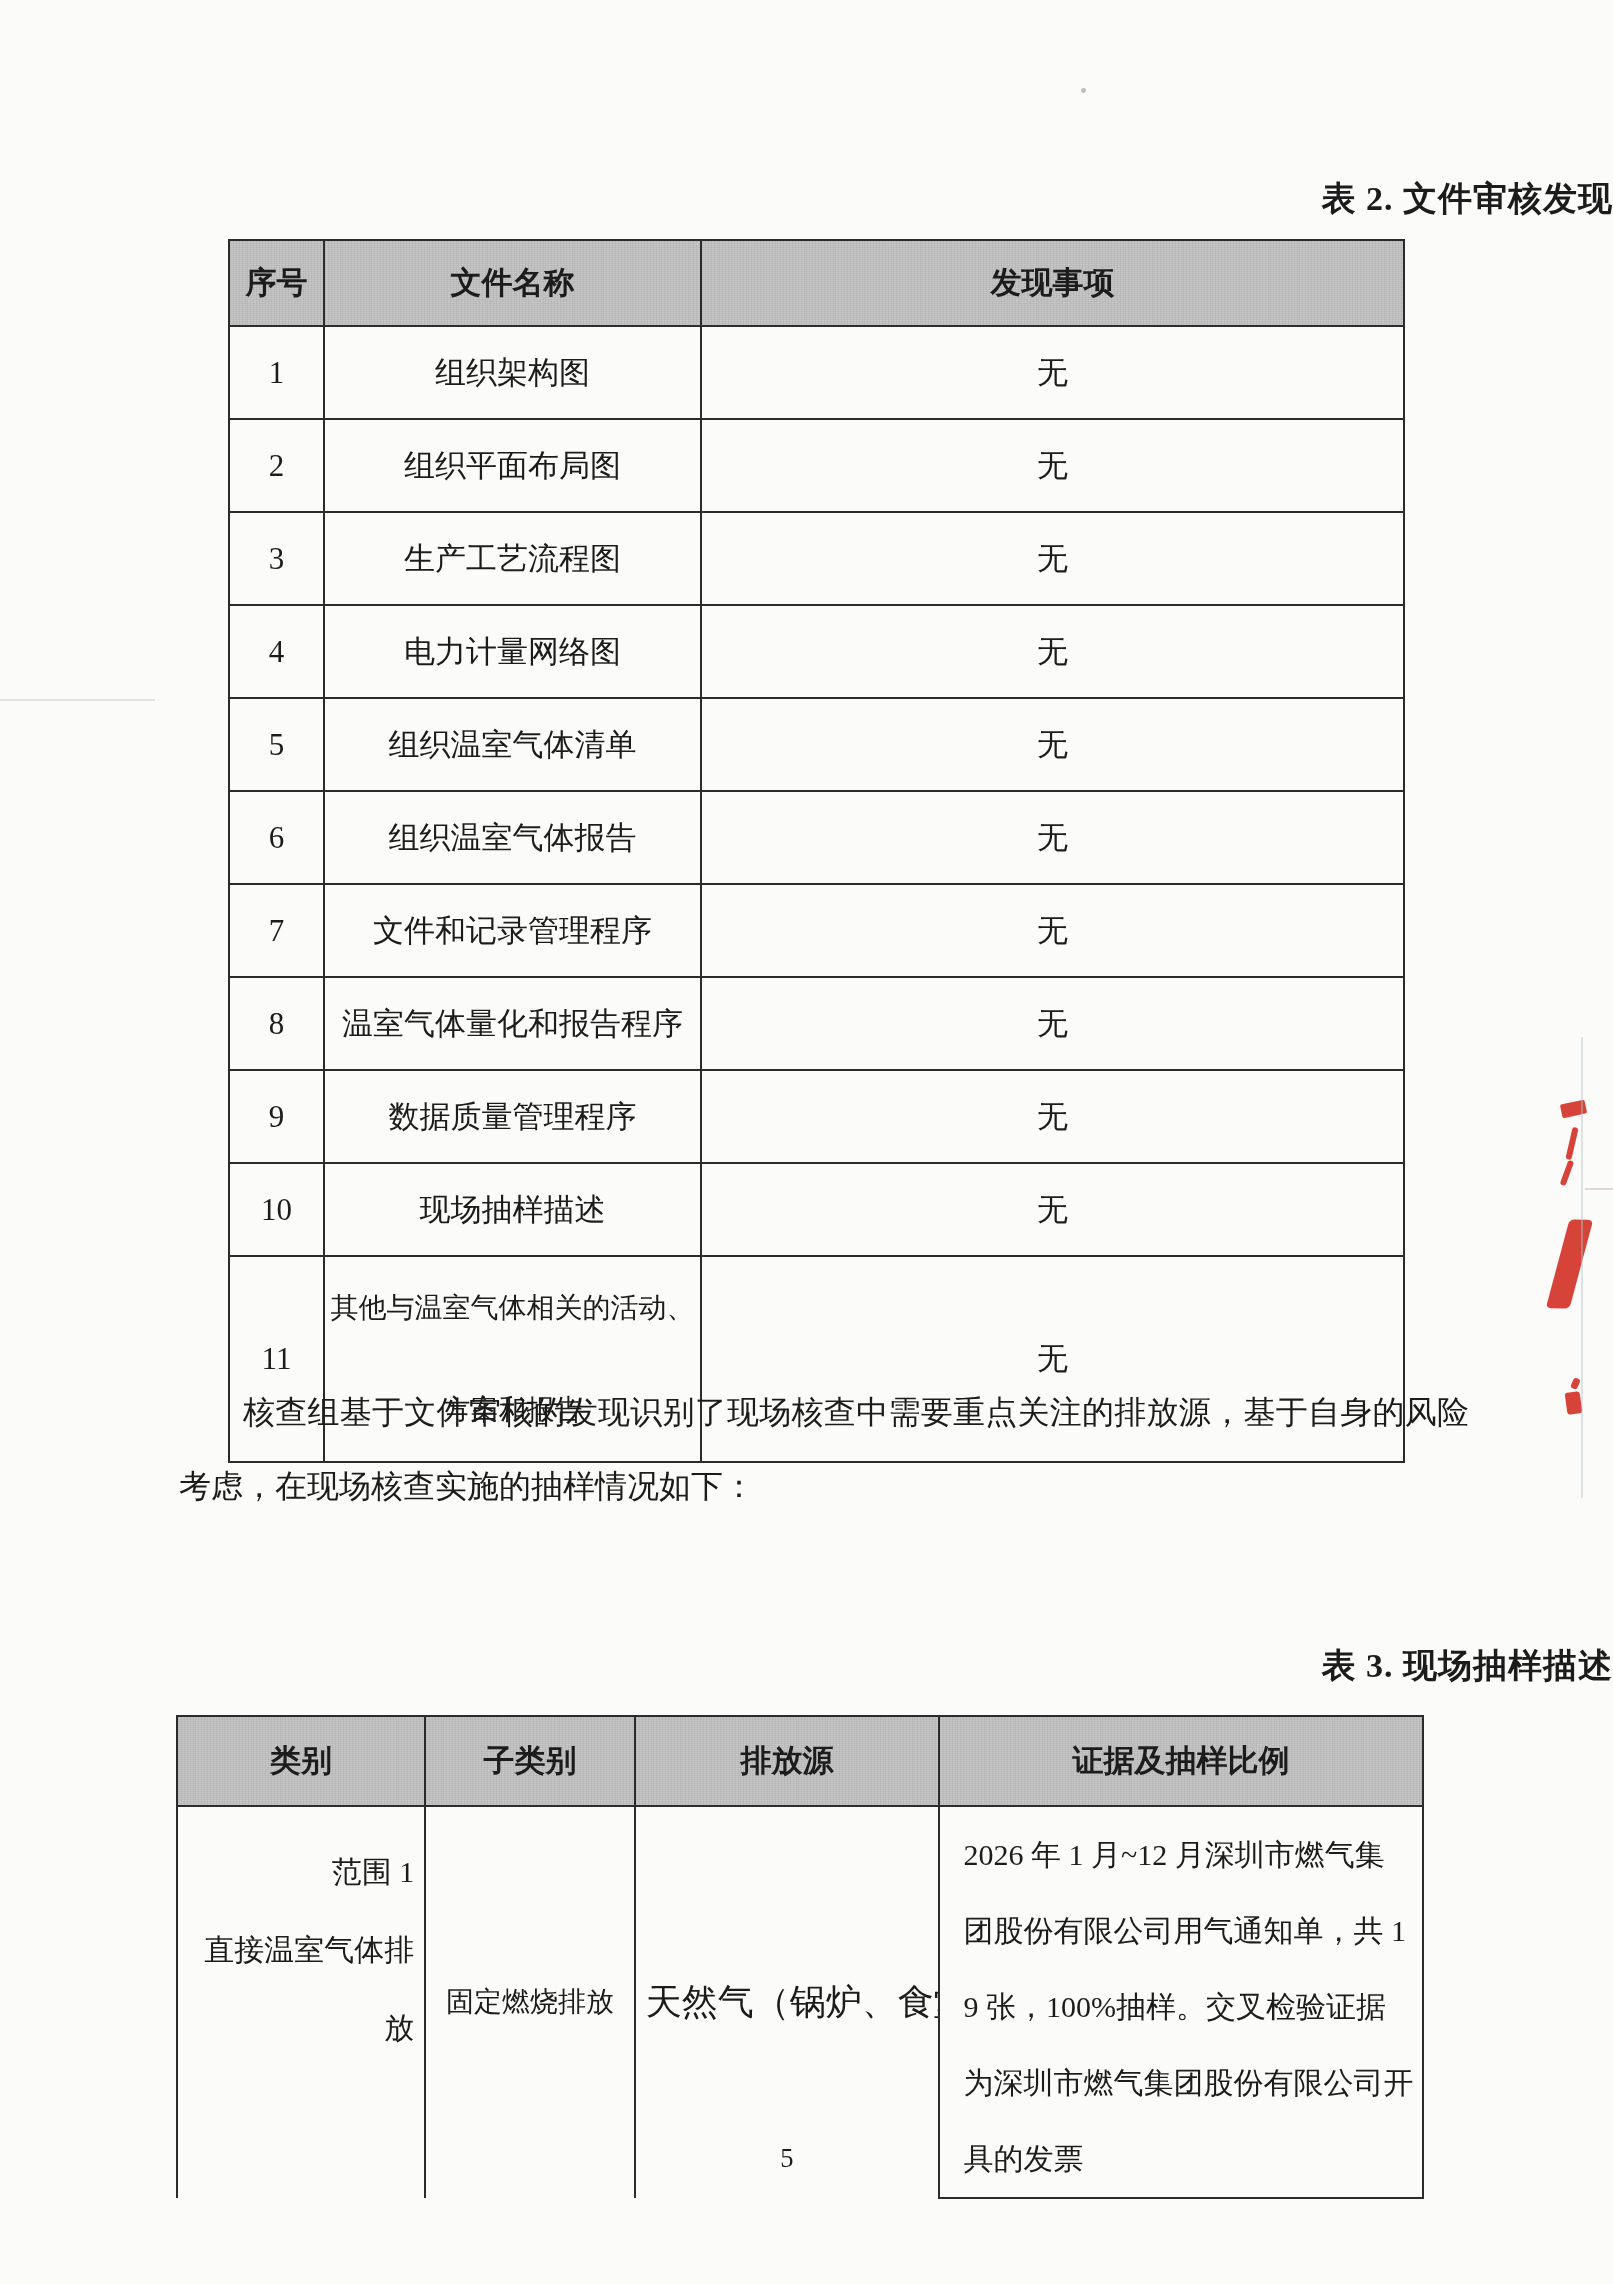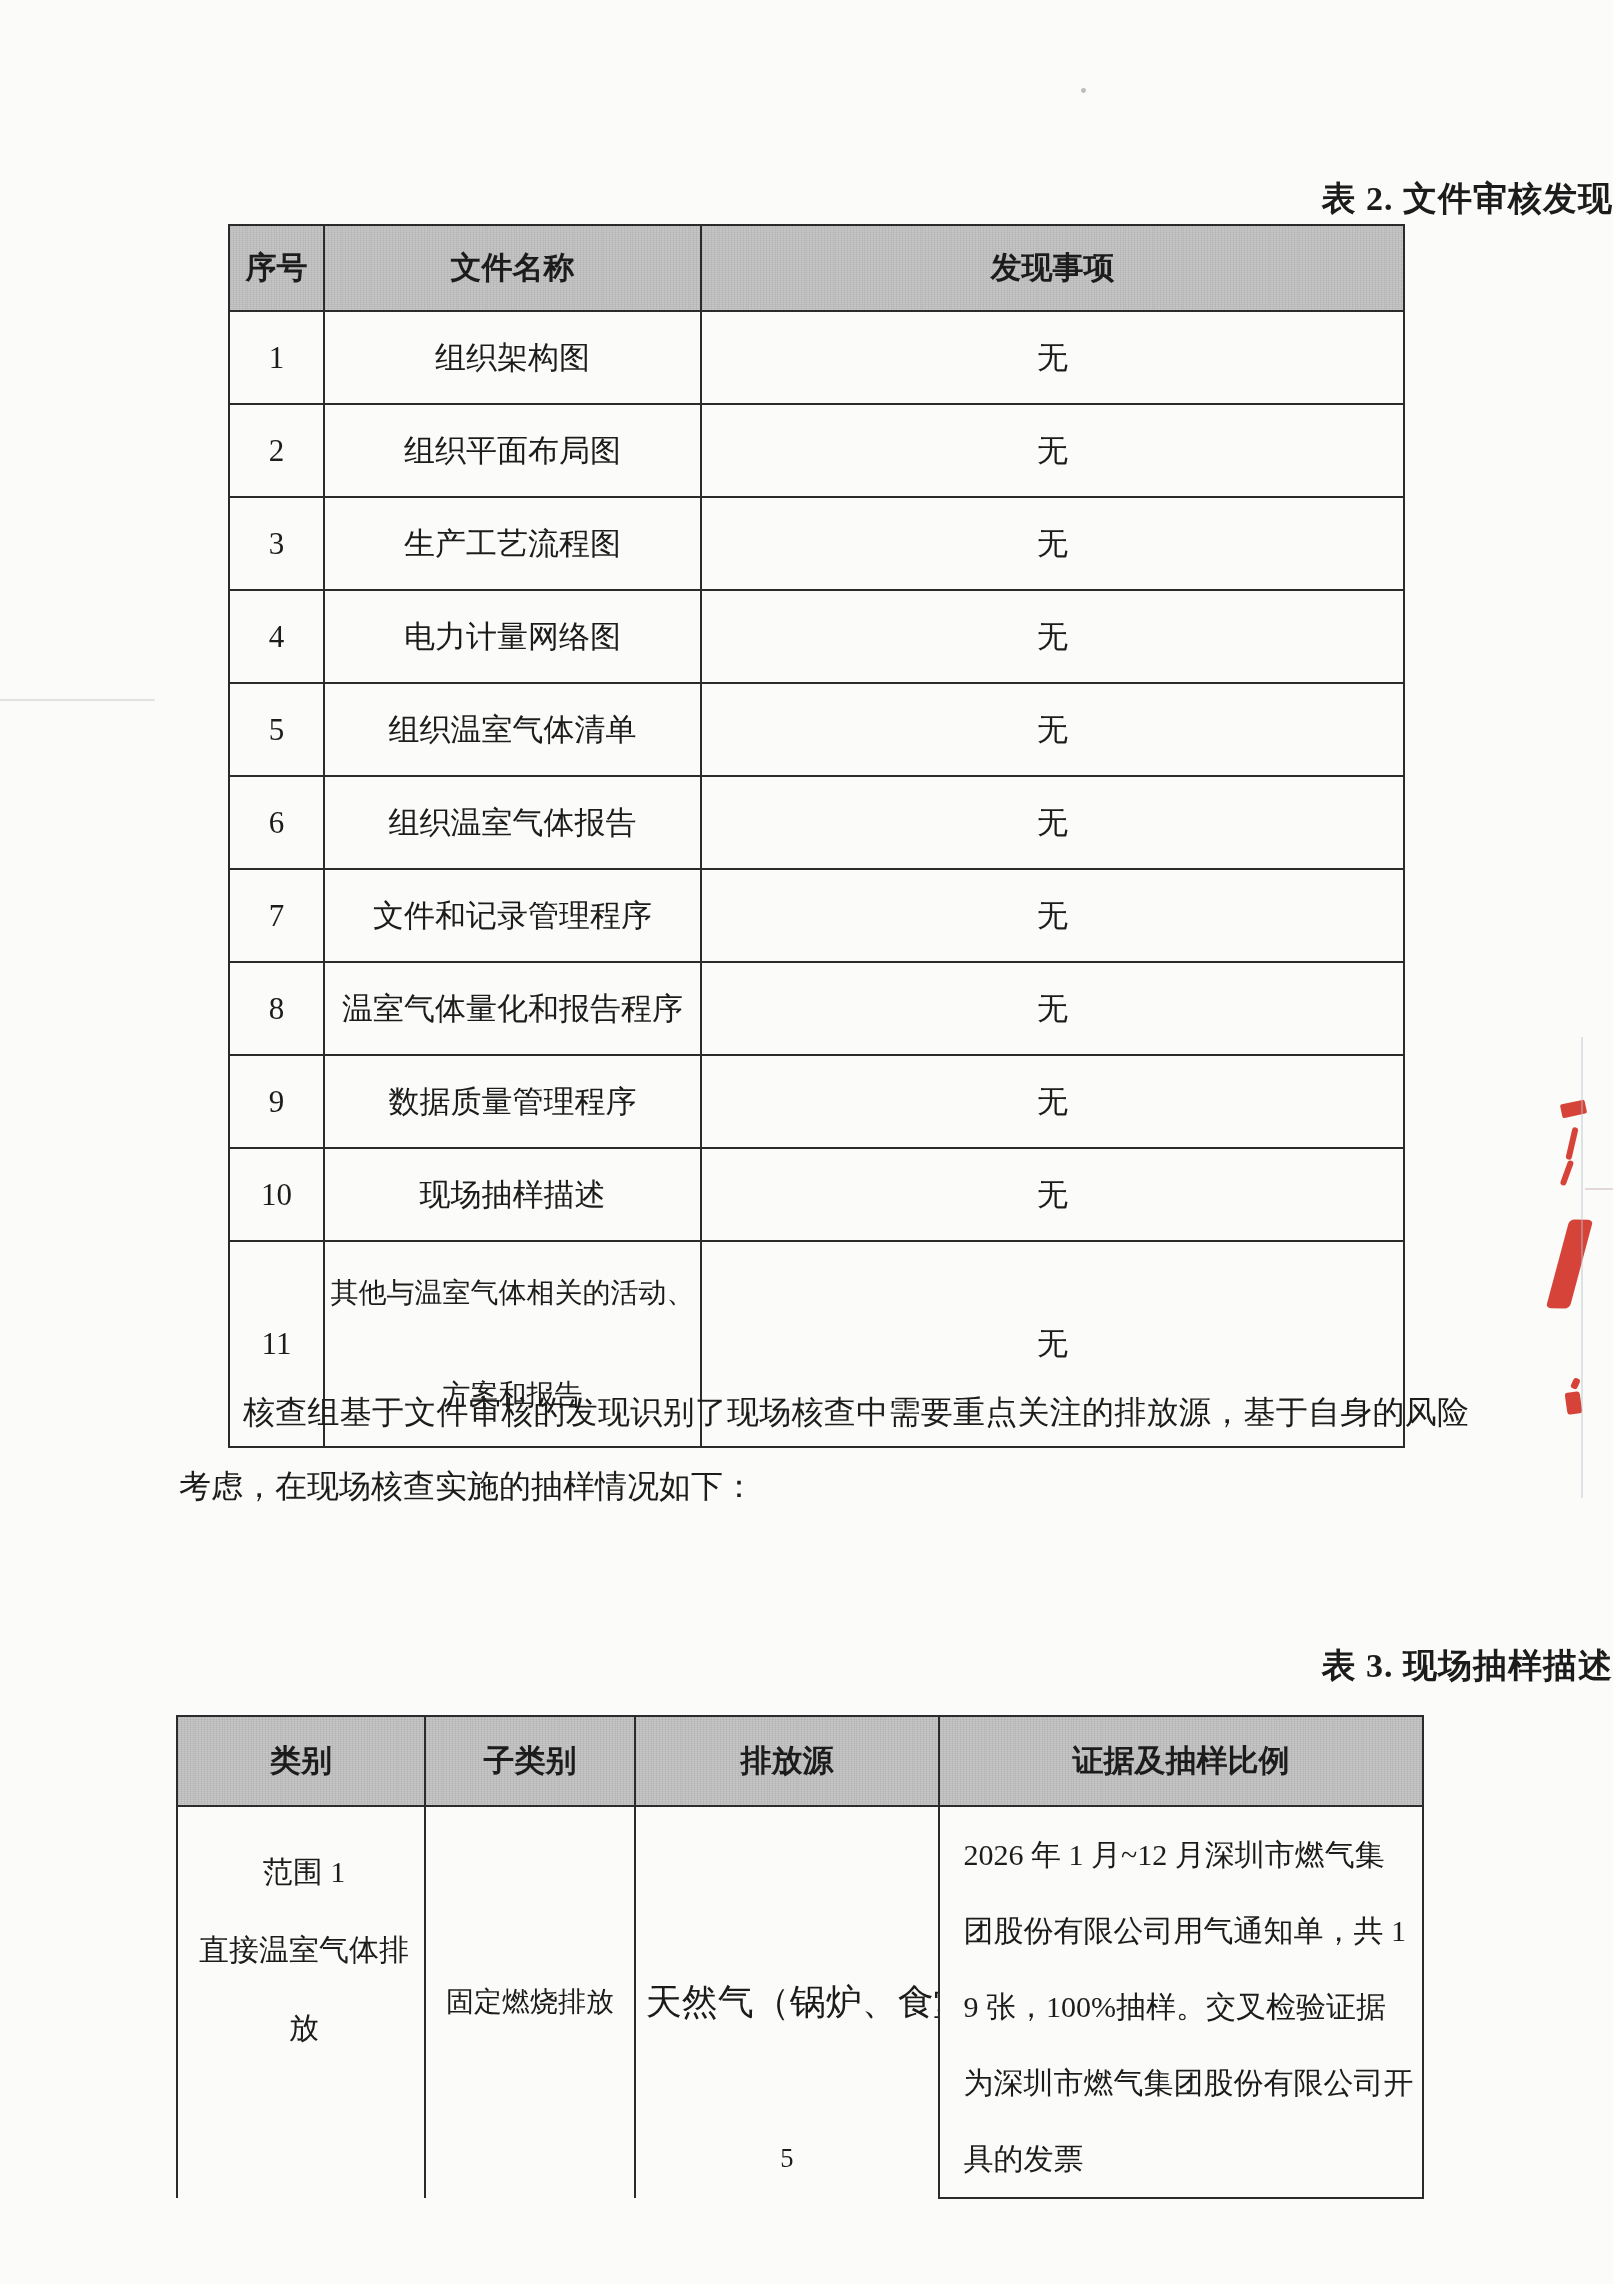--- a/index.html
+++ b/index.html
@@ -25,33 +25,33 @@
   .hd{
     background-color:#bdbdbd;
     background-image:
       repeating-linear-gradient(0deg, rgba(255,255,255,.14) 0 1px, rgba(0,0,0,0) 1px 2px),
       repeating-linear-gradient(90deg, rgba(0,0,0,.05) 0 1px, rgba(0,0,0,0) 1px 2.9px);
     font-weight:bold;
     text-align:center;vertical-align:middle;
     font-size:31px;
   }
   
-  .t2{left:228px;top:224px;width:1175px;border:2.9px solid #2b2b2b;}
+  .t2{left:228px;top:239px;width:1175px;border:2.9px solid #2b2b2b;}
   .t2 td{font-size:31px;text-align:center;vertical-align:middle;}
   .t2 tr.hrow{height:86px;}
   .t2 tr.drow{height:93px;}
   .t2 tr.drow-tall{height:192px;}
   .t2 td.namecell-tall{font-size:28px;line-height:102px;padding:0;}
   .preline{white-space:pre-line;}
   
   .t3{left:176px;top:1715px;width:1246px;border:2.9px solid #2b2b2b;border-bottom:none;}
   .t3 tr.hrow{height:90px;}
   .t3 tr.drow{height:326px;}
   .t3 td{font-size:30px;}
-  .t3 td.c1{vertical-align:top;text-align:center;padding:25.5px 9.8px 0 15.7px;line-height:78px;border-bottom:none;}
+  .t3 td.c1{vertical-align:top;text-align:right;padding:25.5px 9.8px 0 15.7px;line-height:78px;border-bottom:none;}
   .t3 td.c2{vertical-align:middle;text-align:center;font-size:28px;border-bottom:none;}
   .t3 td.c3{vertical-align:middle;text-align:left;padding-left:9.8px;font-size:36px;white-space:nowrap;border-bottom:none;}
   .t3 td.c4{vertical-align:top;text-align:left;padding:9.8px 7.8px 0 23.5px;line-height:76px;word-break:break-all;border-bottom:2.9px solid #2b2b2b;}
   
   .para{
     position:absolute;left:179px;top:1375px;width:1290px;
     font-size:32px;line-height:74px;
     text-indent:64px;word-break:break-all;text-align:justify;
   }
   

